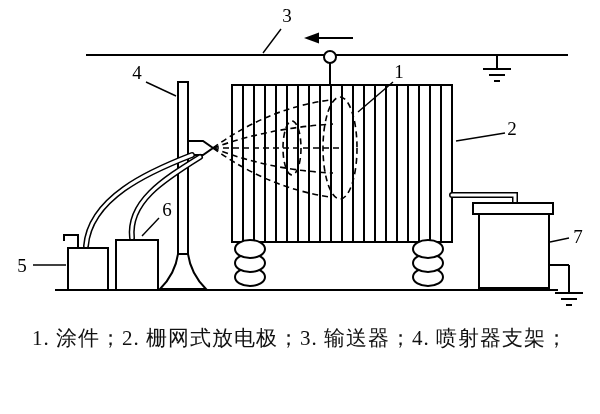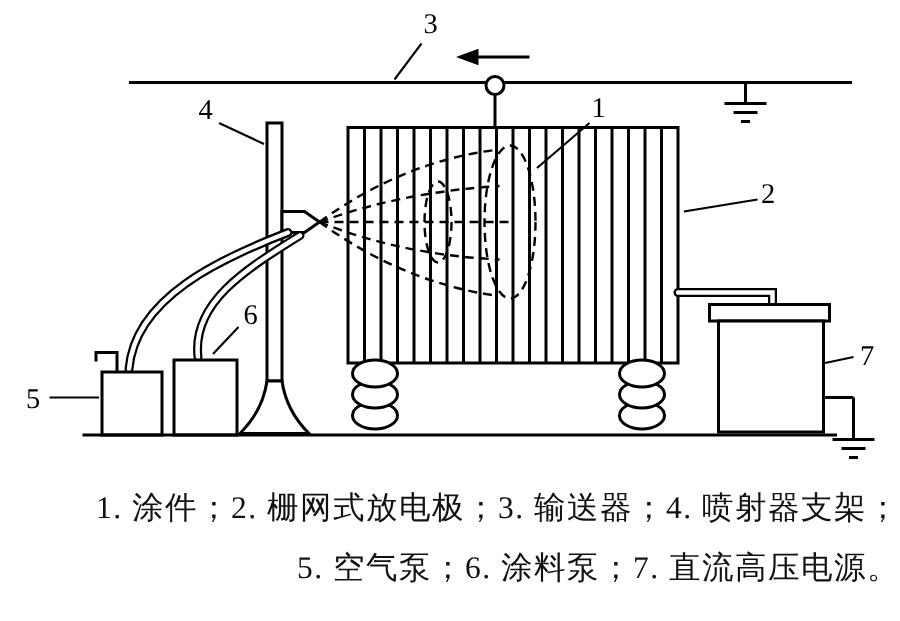--- a/index.html
+++ b/index.html
@@ -5,21 +5,21 @@
   html,body{margin:0;padding:0;background:#ffffff;width:600px;height:414px;overflow:hidden;}
   .page{width:600px;height:414px;background:#fff;position:relative;font-family:"Liberation Serif","DejaVu Serif",serif;}
   svg{display:block;}
   .stroke{stroke:#000;fill:none;stroke-width:2;}
   .thin{stroke:#000;fill:none;stroke-width:1.4;}
   .dash{stroke:#000;fill:none;stroke-width:1.6;stroke-dasharray:6 4;}
   .whitefill{fill:#fff;stroke:#000;stroke-width:2;}
   .tubeOuter{stroke:#000;fill:none;stroke-width:6;stroke-linecap:round;}
   .tubeInner{stroke:#fff;fill:none;stroke-width:3;stroke-linecap:round;}
   .callout{font-size:19px;fill:#000;text-anchor:middle;font-family:"Liberation Serif","DejaVu Serif",serif;}
-  .caption{position:absolute;left:0;top:318px;width:600px;text-align:right;color:#111;
+  .caption{position:absolute;left:0;top:318px;width:600px;text-align:center;color:#111;
            font-size:21px;line-height:40px;letter-spacing:1px;}
 </style>
 </head>
 <body>
 
 <div class="page">
 
   <svg width="600" height="316" viewBox="0 0 600 316">
 
     <line x1="86" y1="55" x2="568" y2="55" class="stroke"></line>
@@ -138,16 +138,15 @@
     <text x="399" y="78" class="callout">1</text>
     <text x="512" y="135" class="callout">2</text>
     <text x="137" y="79" class="callout">4</text>
     <text x="22" y="272" class="callout">5</text>
     <text x="167" y="216" class="callout">6</text>
     <text x="578" y="243" class="callout">7</text>
   </svg>
 
   <div class="caption">
     <div>1. 涂件；2. 栅网式放电极；3. 输送器；4. 喷射器支架；</div>
-    <div>5. 空气泵；6. 涂料泵；7. 直流高压电源。</div>
   </div>
 
 </div>
 
 </body></html>

